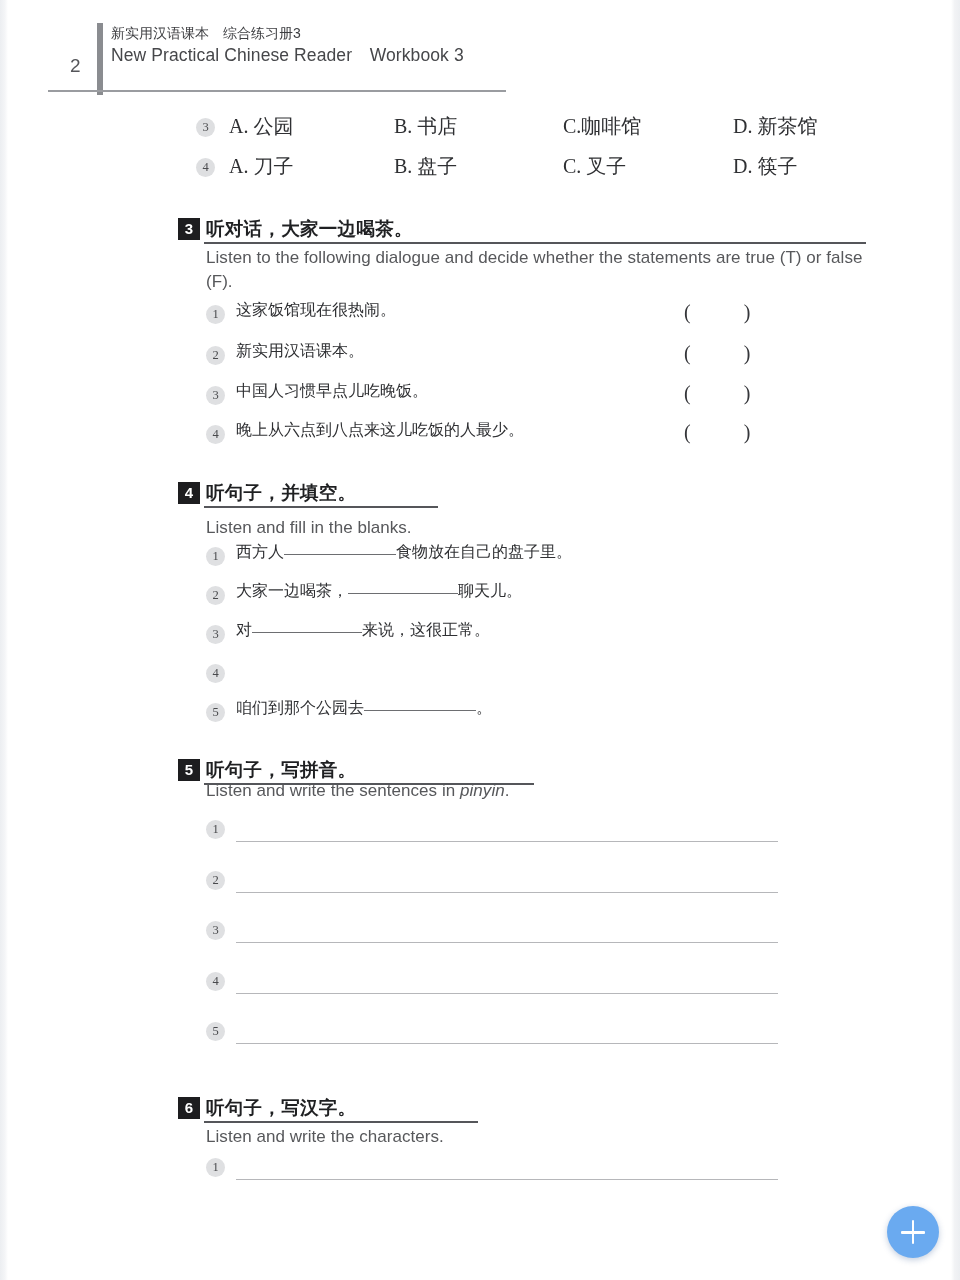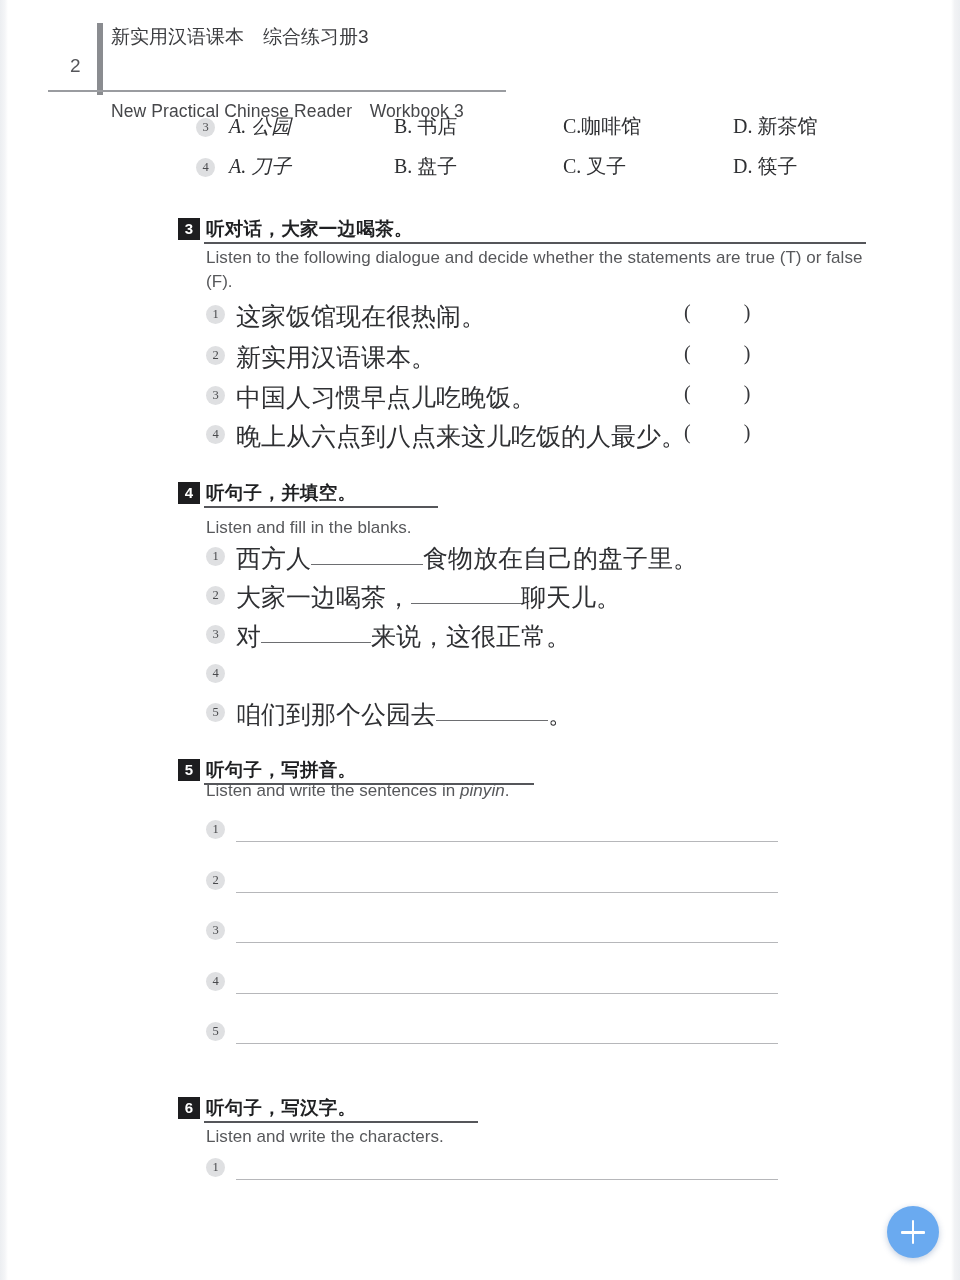--- a/index.html
+++ b/index.html
@@ -44,33 +44,32 @@
     position: absolute;
     left: 49px; top: 1px;
     width: 6px; height: 72px;
     background: #8a8c90;
   }
   .header-titles {
     position: absolute;
     left: 63px; top: 1px;
   }
   .header-line-cn {
-    font-size: 19px;
+    font-size: 14px;
     color: #3c3d40;
     white-space: pre;
     line-height: 1.45;
     font-family: "Liberation Sans", "DejaVu Sans", sans-serif;
   }
   .header-line-en {
     font-size: 17.5px;
     color: #46474a;
     white-space: pre;
     line-height: 1.45;
     letter-spacing: .1px;
-    margin-top: 48px;
   }
   .header-rule {
     position: absolute;
     left: 0; top: 68px;
     width: 458px; height: 2px;
     background: #9a9ca0;
   }
 
   
   .mc-row {
@@ -92,21 +91,21 @@
     text-align: center;
   }
   .mc-opt {
     position: absolute;
     top: 0;
     font-family: "Liberation Serif", "DejaVu Serif", serif;
     font-size: 20px;
     color: #2f3033;
     white-space: pre;
   }
-  .mc-opt.o1 { left: 33px; font-style: italic; }
+  .mc-opt.o1 { left: 33px; }
   .mc-opt.o2 { left: 198px; }
   .mc-opt.o3 { left: 367px; }
   .mc-opt.o4 { left: 537px; font-family: Liberation Serif, serif; }
 
   
   .ex { position: absolute; left: 0; width: 960px; }
 
   .ex-head {
     position: relative;
     height: 30px;
@@ -166,21 +165,21 @@
     color: #48494c;
     font-family: "Liberation Serif", serif;
     font-size: 12.5px;
     line-height: 19px;
     text-align: center;
   }
   .item-text {
     position: absolute;
     left: 30px; top: 0;
     font-family: "Liberation Serif", "DejaVu Serif", serif;
-    font-size: 25px;
+    font-size: 16px;
     color: #2f3033;
     white-space: pre;
   }
   .item-paren {
     position: absolute;
     top: 1px;
     font-family: "Liberation Serif", "DejaVu Serif", serif;
     font-size: 20px;
     color: #35363a;
     letter-spacing: 24px;

